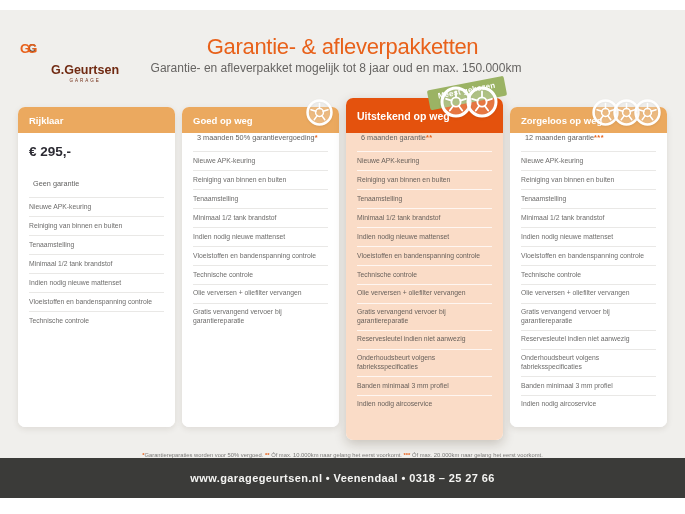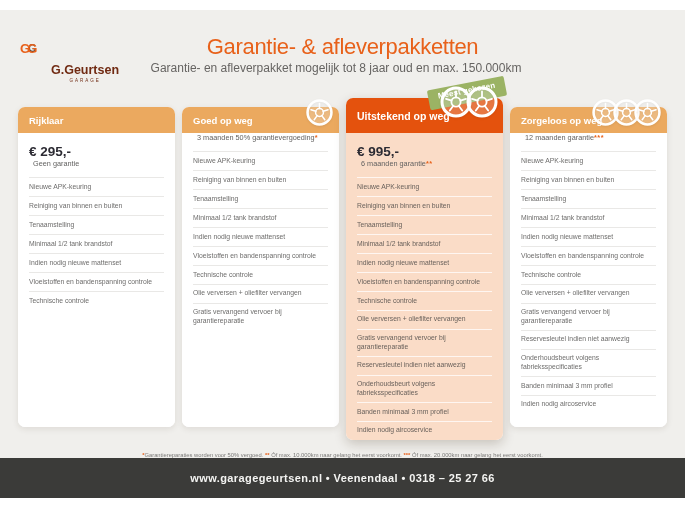--- a/index.html
+++ b/index.html
@@ -28,21 +28,21 @@
           border-radius:7px; background:#ffffff; box-shadow:0 2px 6px rgba(60,40,20,0.10); position:relative; }
   .card-header { position:relative; height:26px; flex:0 0 26px; background:#eba95f; border-radius:7px 7px 0 0;
                  display:flex; align-items:center; padding:0 11px; }
   .card-header-name { font-size:9.5px; font-weight:bold; color:#ffffff; }
   .card.featured { margin-top:0; margin-bottom:0; box-shadow:0 4px 12px rgba(60,40,20,0.22); }
   .card.featured .card-header { height:35px; flex:0 0 35px; background:#e4520d; }
   .card.featured .card-header-name { font-size:10.5px; }
   .card.featured .card-body { background:#fadcc7; }
   .card-body { flex:1; background:#ffffff; border-radius:0 0 7px 7px; overflow:hidden; }
 
-  .price { margin:11px 11px 0; font-size:13.5px; font-weight:bold; color:#2c2b33; }
+  .price { margin:11px 11px 20px; font-size:13.5px; font-weight:bold; color:#2c2b33; }
   .guarantee { margin:0 15px 9px; font-size:7.3px; color:#636261; }
   .guarantee .marker { color:#e8611a; font-weight:bold; letter-spacing:0.5px; }
 
   ul.items { list-style:none; margin:0 11px; padding:0; }
   ul.items li { border-top:1px solid #e9e8e6; padding:4.9px 0; font-size:6.8px; line-height:1.2; color:#6e6d6c; }
   .card.featured ul.items li { border-top-color:rgba(255,255,255,0.75); color:#6a625c; }
 
   
   .wheels { position:absolute; top:-9px; right:5px; display:flex; z-index:3; }
   .wheels svg { width:29px; height:29px; margin-left:-8px; filter:drop-shadow(0 1px 1px rgba(0,0,0,0.08)); }
@@ -162,21 +162,20 @@
                 <line x1="17" y1="12.4" x2="17" y2="6.5"></line>
                 <line x1="21.3" y1="15.6" x2="27" y2="13.8"></line>
                 <line x1="19.7" y1="20.7" x2="23.2" y2="25.5"></line>
                 <line x1="14.3" y1="20.7" x2="10.8" y2="25.5"></line>
                 <line x1="12.7" y1="15.6" x2="7" y2="13.8"></line>
               </g>
             </svg>
           </span>
     </div>
     <div class="card-body">
-      <div class="price">€ 995,-</div>
       <div class="guarantee">
         <span>6 maanden garantie</span><span class="marker">**</span>
       </div>
       <ul class="items">
             <li>Nieuwe APK-keuring</li>
             <li>Reiniging van binnen en buiten</li>
             <li>Tenaamstelling</li>
             <li>Minimaal 1/2 tank brandstof</li>
             <li>Indien nodig nieuwe mattenset</li>
             <li>Vloeistoffen en bandenspanning controle</li>

